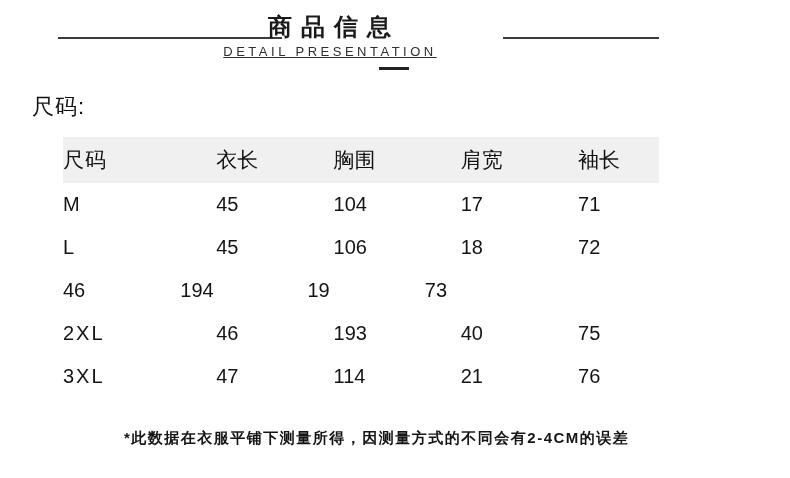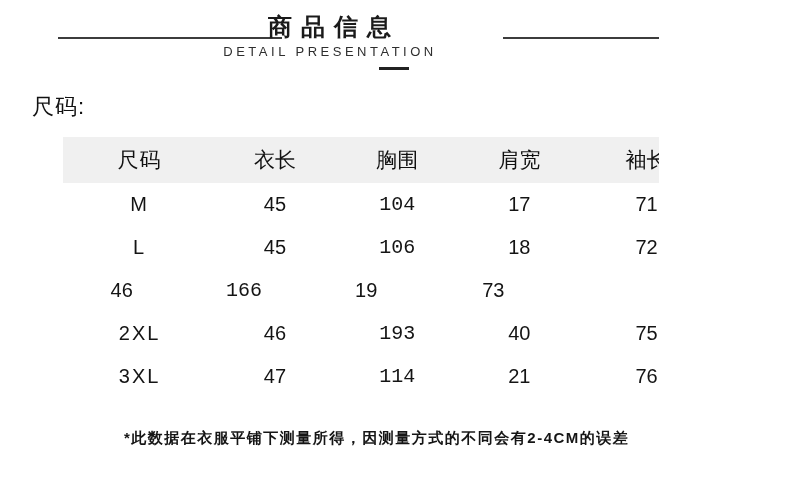--- a/index.html
+++ b/index.html
@@ -27,20 +27,21 @@
     color: #1a1a1a;
     line-height: 28px;
   }
   .subtitle {
     margin-top: 3px;
     font-size: 13px;
     letter-spacing: 3.5px;
     padding-left: 1px;
     color: #2e2e2e;
     line-height: 16px;
+    text-decoration: underline;
   }
   .title-line {
     position: absolute;
     top: 37px; height: 2px;
     background: #3c3c3c;
   }
   .title-line.left  { left: 58px;  width: 224px; }
   .title-line.right { left: 503px; width: 229px; }
   .title-dash {
     position: absolute;
@@ -66,24 +67,24 @@
   }
   .t-row { display: flex; align-items: center; }
   .t-head {
     height: 46px;
     background: #f0f0f0;
     font-size: 21px;
     color: #111111;
   }
   .t-body-row { height: 43px; font-size: 20px; color: #141414; }
   .t-body-row:first-of-type { margin-top: 4px; }
-  .t-cell { text-align: center; }
+  .t-cell { text-align: left; }
   .c0 { width: 23.5%; letter-spacing: 2px; }
   .c1 { width: 18%; }
-  .c2 { width: 19.5%; font-family: Liberation Mono, monospace; }
+  .c2 { width: 19.5%; }
   .c3 { width: 18%; }
   .c4 { width: 21%; }
   .t-head .c0 { letter-spacing: 1px; }
 
   
   .footnote {
     position: absolute;
     left: 124px; top: 429px;
     font-size: 15px;
     letter-spacing: 1.5px;
@@ -128,21 +129,21 @@
     <div class="t-row t-body-row">
       <div class="t-cell c0">L</div>
       <div class="t-cell c1">45</div>
       <div class="t-cell c2">106</div>
       <div class="t-cell c3">18</div>
       <div class="t-cell c4">72</div>
     </div>
 
     <div class="t-row t-body-row">
       <div class="t-cell c1">46</div>
-      <div class="t-cell c2">166</div>
+      <div class="t-cell c2">194</div>
       <div class="t-cell c3">19</div>
       <div class="t-cell c4">73</div>
     </div>
 
     <div class="t-row t-body-row">
       <div class="t-cell c0">2XL</div>
       <div class="t-cell c1">46</div>
       <div class="t-cell c2">193</div>
       <div class="t-cell c3">40</div>
       <div class="t-cell c4">75</div>

